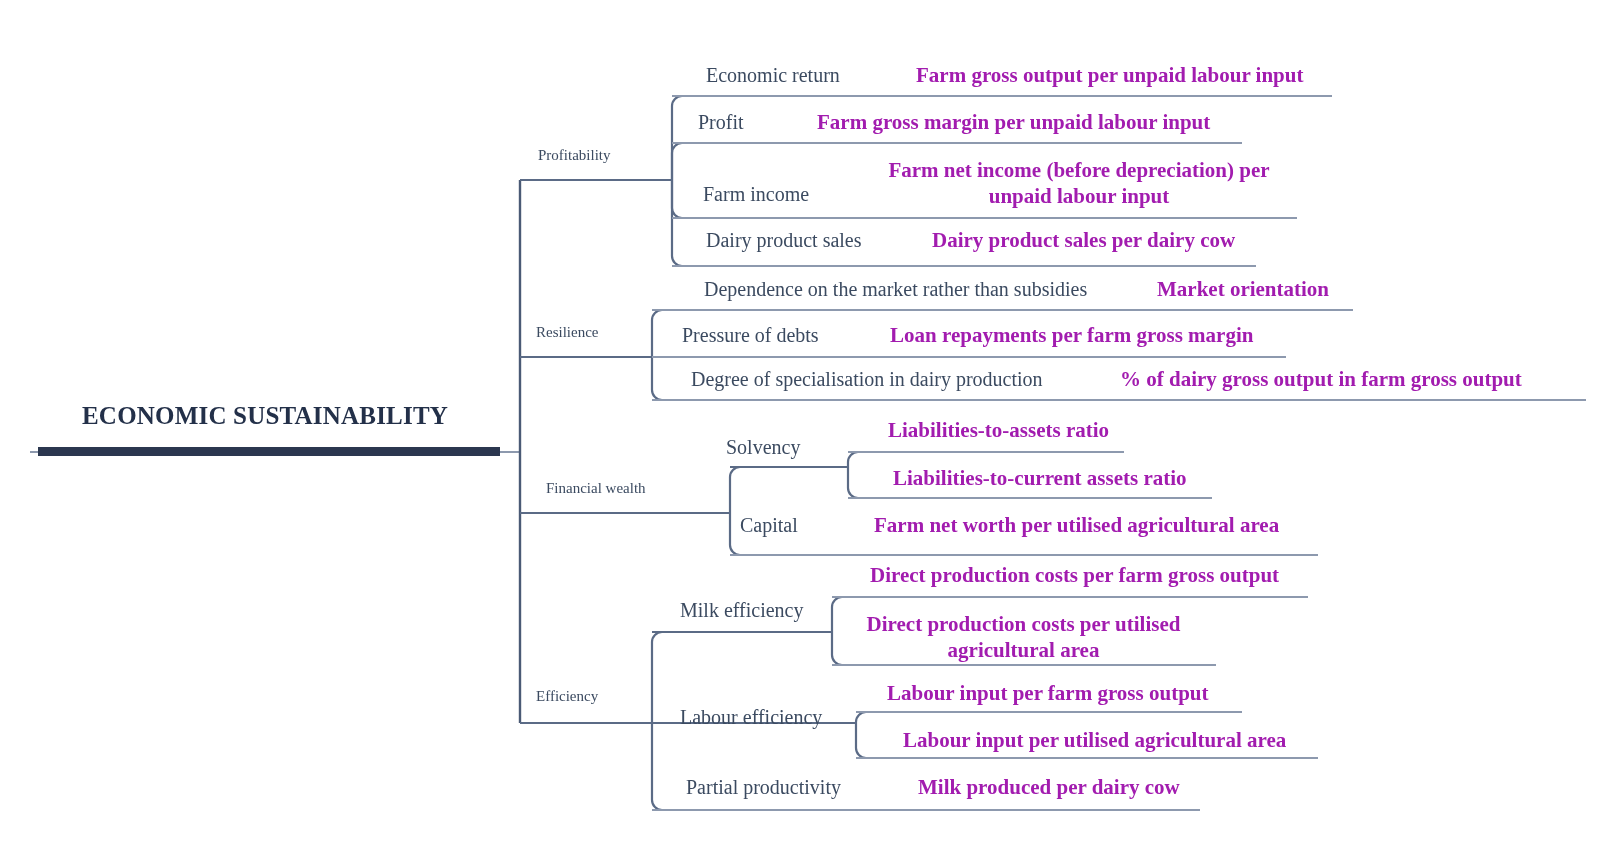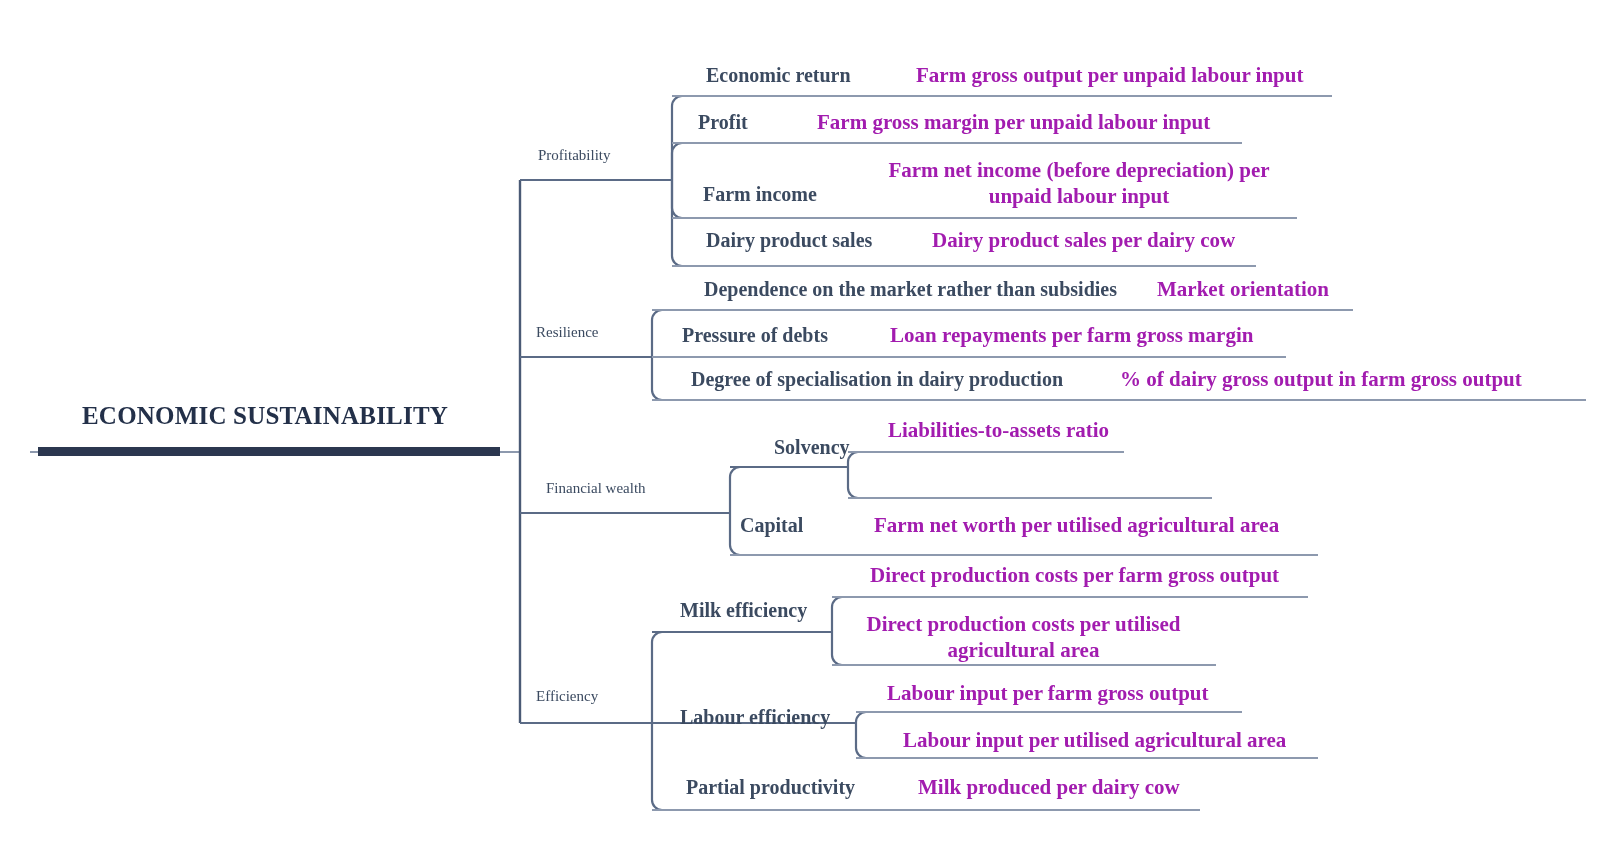--- a/index.html
+++ b/index.html
@@ -16,21 +16,21 @@
   
   .root-title{
     font-weight:bold;font-size:25px;letter-spacing:.2px;
     color:#233049;
   }
 
   
   .l1{font-size:15px;color:#3b4a60;font-weight:normal;}
 
   
-  .l2{font-size:20px;color:#3b4a60;font-weight:bold;}
+  .l2{font-size:20px;color:#3b4a60;font-weight:normal;}
 
   
   .leaf{font-weight:bold;font-size:21px;color:#a21caf;text-align:center;}
   .leaf.two-line{white-space:normal;line-height:1.22;}
 </style>
 </head>
 <body>
 
 <div id="canvas">
 
@@ -111,22 +111,23 @@
   <div class="lbl leaf" style="left:1157px;top:278px;">Market orientation</div>
 
   <div class="lbl l2" style="left:682px;top:324px;">Pressure of debts</div>
   <div class="lbl leaf" style="left:890px;top:324px;">Loan repayments per farm gross margin</div>
 
   <div class="lbl l2" style="left:691px;top:368px;">Degree of specialisation in dairy production</div>
   <div class="lbl leaf" style="left:1120px;top:368px;text-align:center;">% of dairy gross output in farm gross output</div>
 
   <div class="lbl l1" style="left:546px;top:480px;">Financial wealth</div>
 
-  <div class="lbl l2" style="left:774px;top:436px;">Solvency</div>
+  <div class="lbl l2" style="left:726px;top:436px;">Solvency</div>
   <div class="lbl leaf" style="left:888px;top:419px;">Liabilities-to-assets ratio</div>
+  <div class="lbl leaf" style="left:893px;top:467px;">Liabilities-to-current assets ratio</div>
 
   <div class="lbl l2" style="left:740px;top:514px;">Capital</div>
   <div class="lbl leaf" style="left:874px;top:514px;">Farm net worth per utilised agricultural area</div>
 
   <div class="lbl l1" style="left:536px;top:688px;">Efficiency</div>
 
   <div class="lbl l2" style="left:680px;top:599px;">Milk efficiency</div>
   <div class="lbl leaf" style="left:870px;top:564px;">Direct production costs per farm gross output</div>
   <div class="lbl leaf two-line" style="left:856px;top:612px;width:335px;">Direct production costs per utilised agricultural area</div>
 

